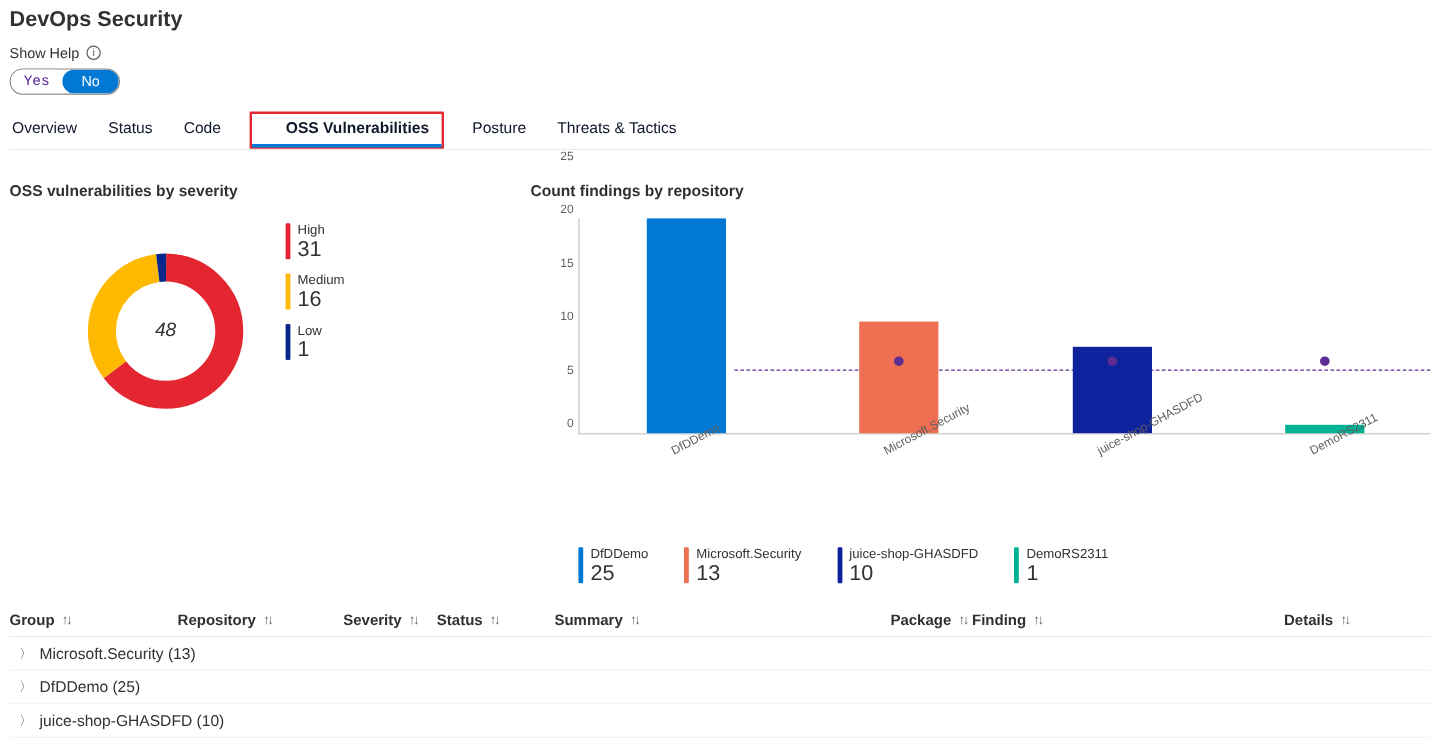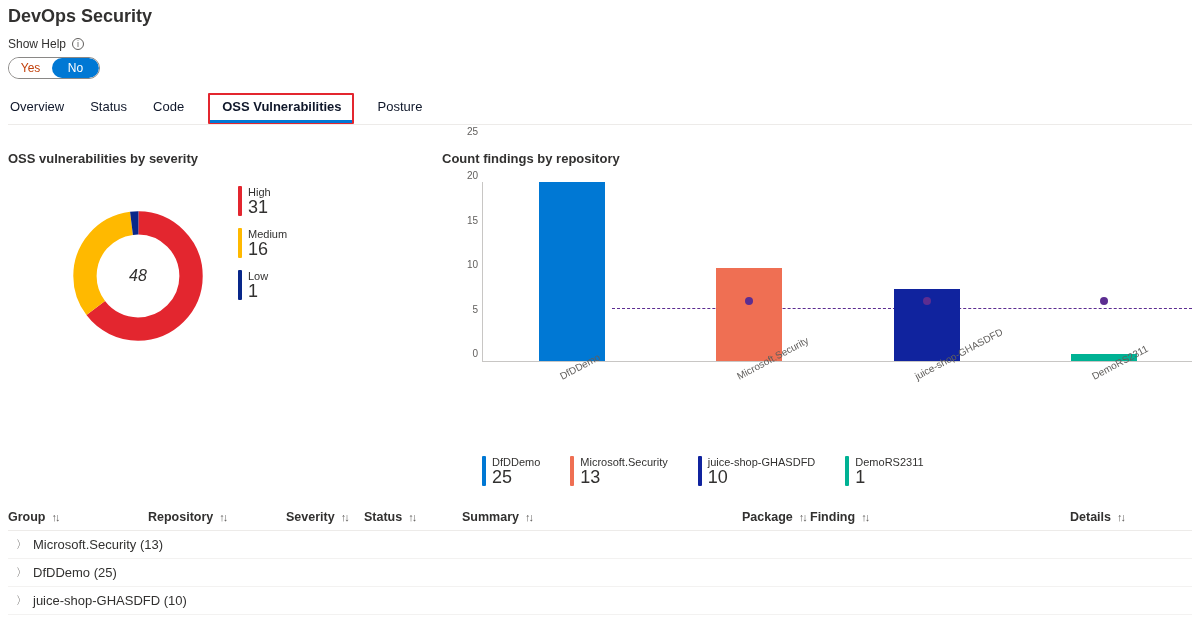--- a/index.html
+++ b/index.html
@@ -2,27 +2,27 @@
 <html><head>
 <meta charset="utf-8">
 <style>
   * { box-sizing: border-box; margin: 0; padding: 0; }
   body { font-family: "Segoe UI", Arial, sans-serif; font-size: 13px; color: #323130; padding: 4px 8px 20px 8px; width: 1200px; }
   h1.title { font-size: 18px; font-weight: 700; margin: 2px 0 10px 0; }
   .help-row { display: flex; align-items: center; gap: 6px; margin-bottom: 6px; font-size: 12px; }
   .info-icon { width: 12px; height: 12px; border: 1px solid #605e5c; border-radius: 50%; display: inline-flex; align-items: center; justify-content: center; font-size: 9px; color: #605e5c; }
   .toggle { display: inline-flex; border: 1px solid #8a8886; border-radius: 14px; overflow: hidden; height: 22px; width: 92px; }
   .toggle span { display: inline-flex; align-items: center; justify-content: center; font-size: 12px; }
-  .toggle .yes { width: 44px; color: #c2410c; background: #fff; }
+  .toggle .yes { width: 44px; color: #4c1d95; background: #fff; font-family: Liberation Mono, monospace; }
   .toggle .no { width: 48px; background: #0078d4; color: #fff; border-radius: 14px; }
   .tabs { display: flex; gap: 22px; border-bottom: 1px solid #edebe9; margin-top: 14px; padding-bottom: 0; }
   .tab { padding: 6px 2px 10px 2px; font-size: 13px; color: #0f172a; cursor: pointer; position: relative; }
   .tab.active { font-weight: 600; }
   .tab.active::after { content:""; position:absolute; left:0; right:0; bottom:-1px; height:3px; background:#0078d4; }
-  .tab.highlight-box { border: 2px solid #e3262f; padding: 4px 10px 8px 12px; border-radius: 1px; }
+  .tab.highlight-box { border: 2px solid #e3262f; padding: 4px 10px 8px 28px; border-radius: 1px; }
   .charts-row { display: flex; gap: 12px; margin-top: 26px; align-items: flex-start; }
   .chart-block h3 { font-size: 13px; font-weight: 600; margin-bottom: 10px; }
   .donut-wrap { display:flex; gap: 30px; align-items:flex-start; }
   .donut { position: relative; width: 140px; height: 140px; }
   .donut-center { position:absolute; top:50%; left:50%; transform:translate(-50%,-50%); font-size: 16px; font-weight: 400; font-style: italic; }
   .legend-vert { display:flex; flex-direction:column; gap:10px; }
   .legend-item { display:flex; align-items:flex-start; gap:6px; }
   .legend-bar { width:4px; height:30px; border-radius:1px; }
   .legend-text { display:flex; flex-direction:column; line-height:1.1; }
   .legend-text .lbl { font-size:11px; color:#323130; }
@@ -56,20 +56,21 @@
   <span class="yes">Yes</span>
   <span class="no">No</span>
 </div>
 
 <div class="tabs">
   <div class="tab">Overview</div>
   <div class="tab">Status</div>
   <div class="tab">Code</div>
   <div class="tab active highlight-box">OSS Vulnerabilities</div>
   <div class="tab">Posture</div>
+  <div class="tab">Threats &amp; Tactics</div>
 </div>
 
 <div class="charts-row">
 
   <div class="chart-block" style="width:430px;">
     <h3>OSS vulnerabilities by severity</h3>
     <div class="donut-wrap">
       <div class="donut" style="margin-left:60px; margin-top:30px;">
         <svg viewBox="0 0 42 42" width="140" height="140">
 

